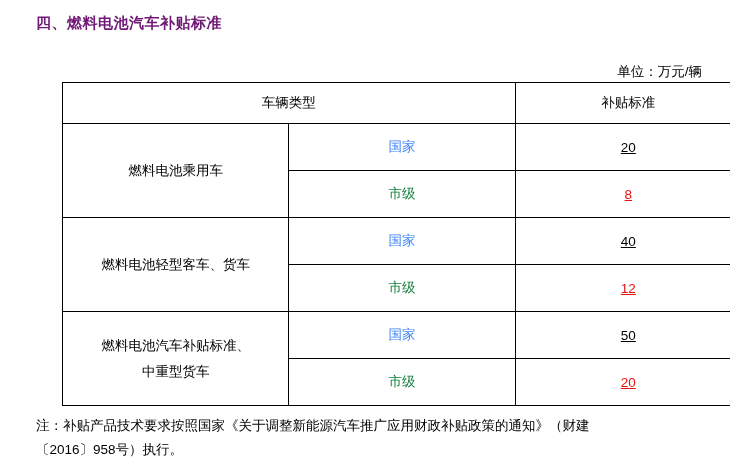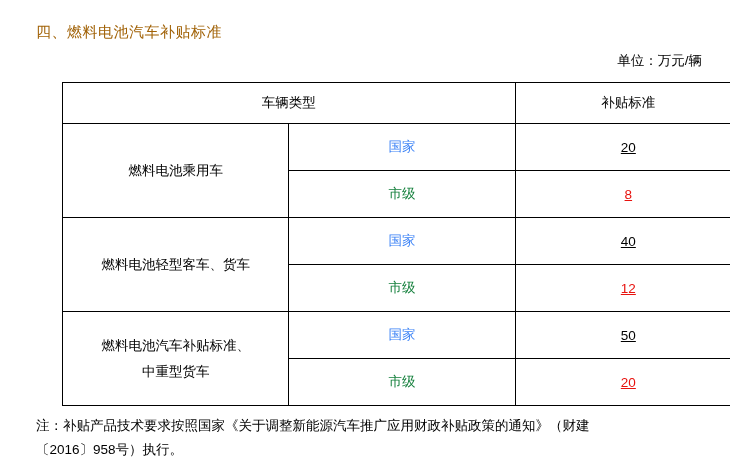--- a/index.html
+++ b/index.html
@@ -17,30 +17,30 @@
   }
   .page {
     width: 730px;
     height: 471px;
     position: relative;
     box-sizing: border-box;
   }
   .section-title {
     position: absolute;
     left: 36px;
-    top: 23px;
+    top: 14px;
     font-size: 15px;
-    font-weight: normal;
-    color: #a16207;
+    font-weight: bold;
+    color: #701a75;
     letter-spacing: 0.5px;
   }
   .unit-line {
     position: absolute;
     right: 28px;
-    top: 52px;
+    top: 63px;
     font-size: 13.5px;
     color: #000;
   }
   .table-wrap {
     position: absolute;
     left: 62px;
     top: 82px;
     width: 608px;
   }
   table.subsidy {

